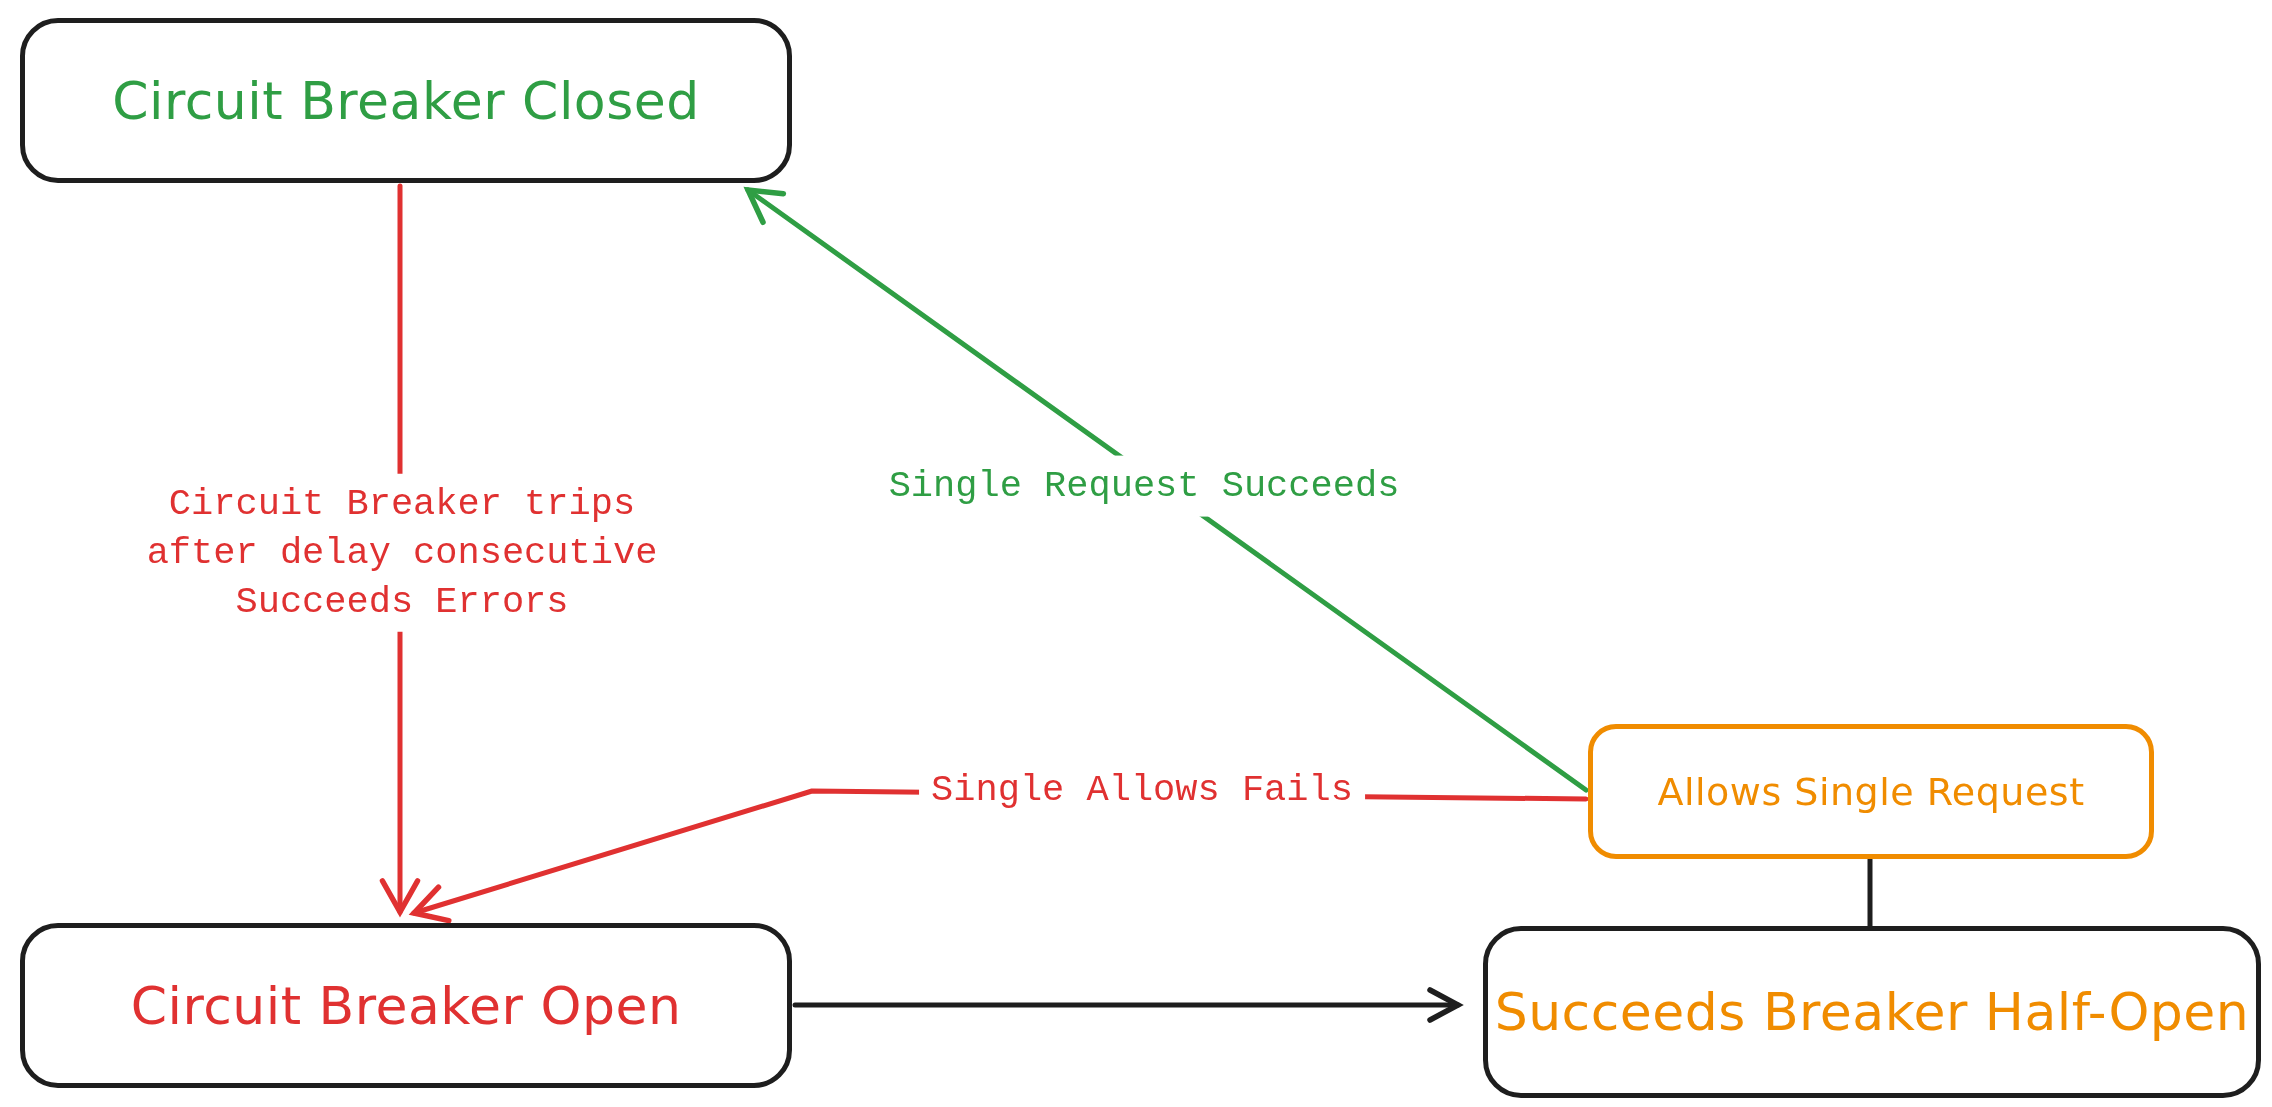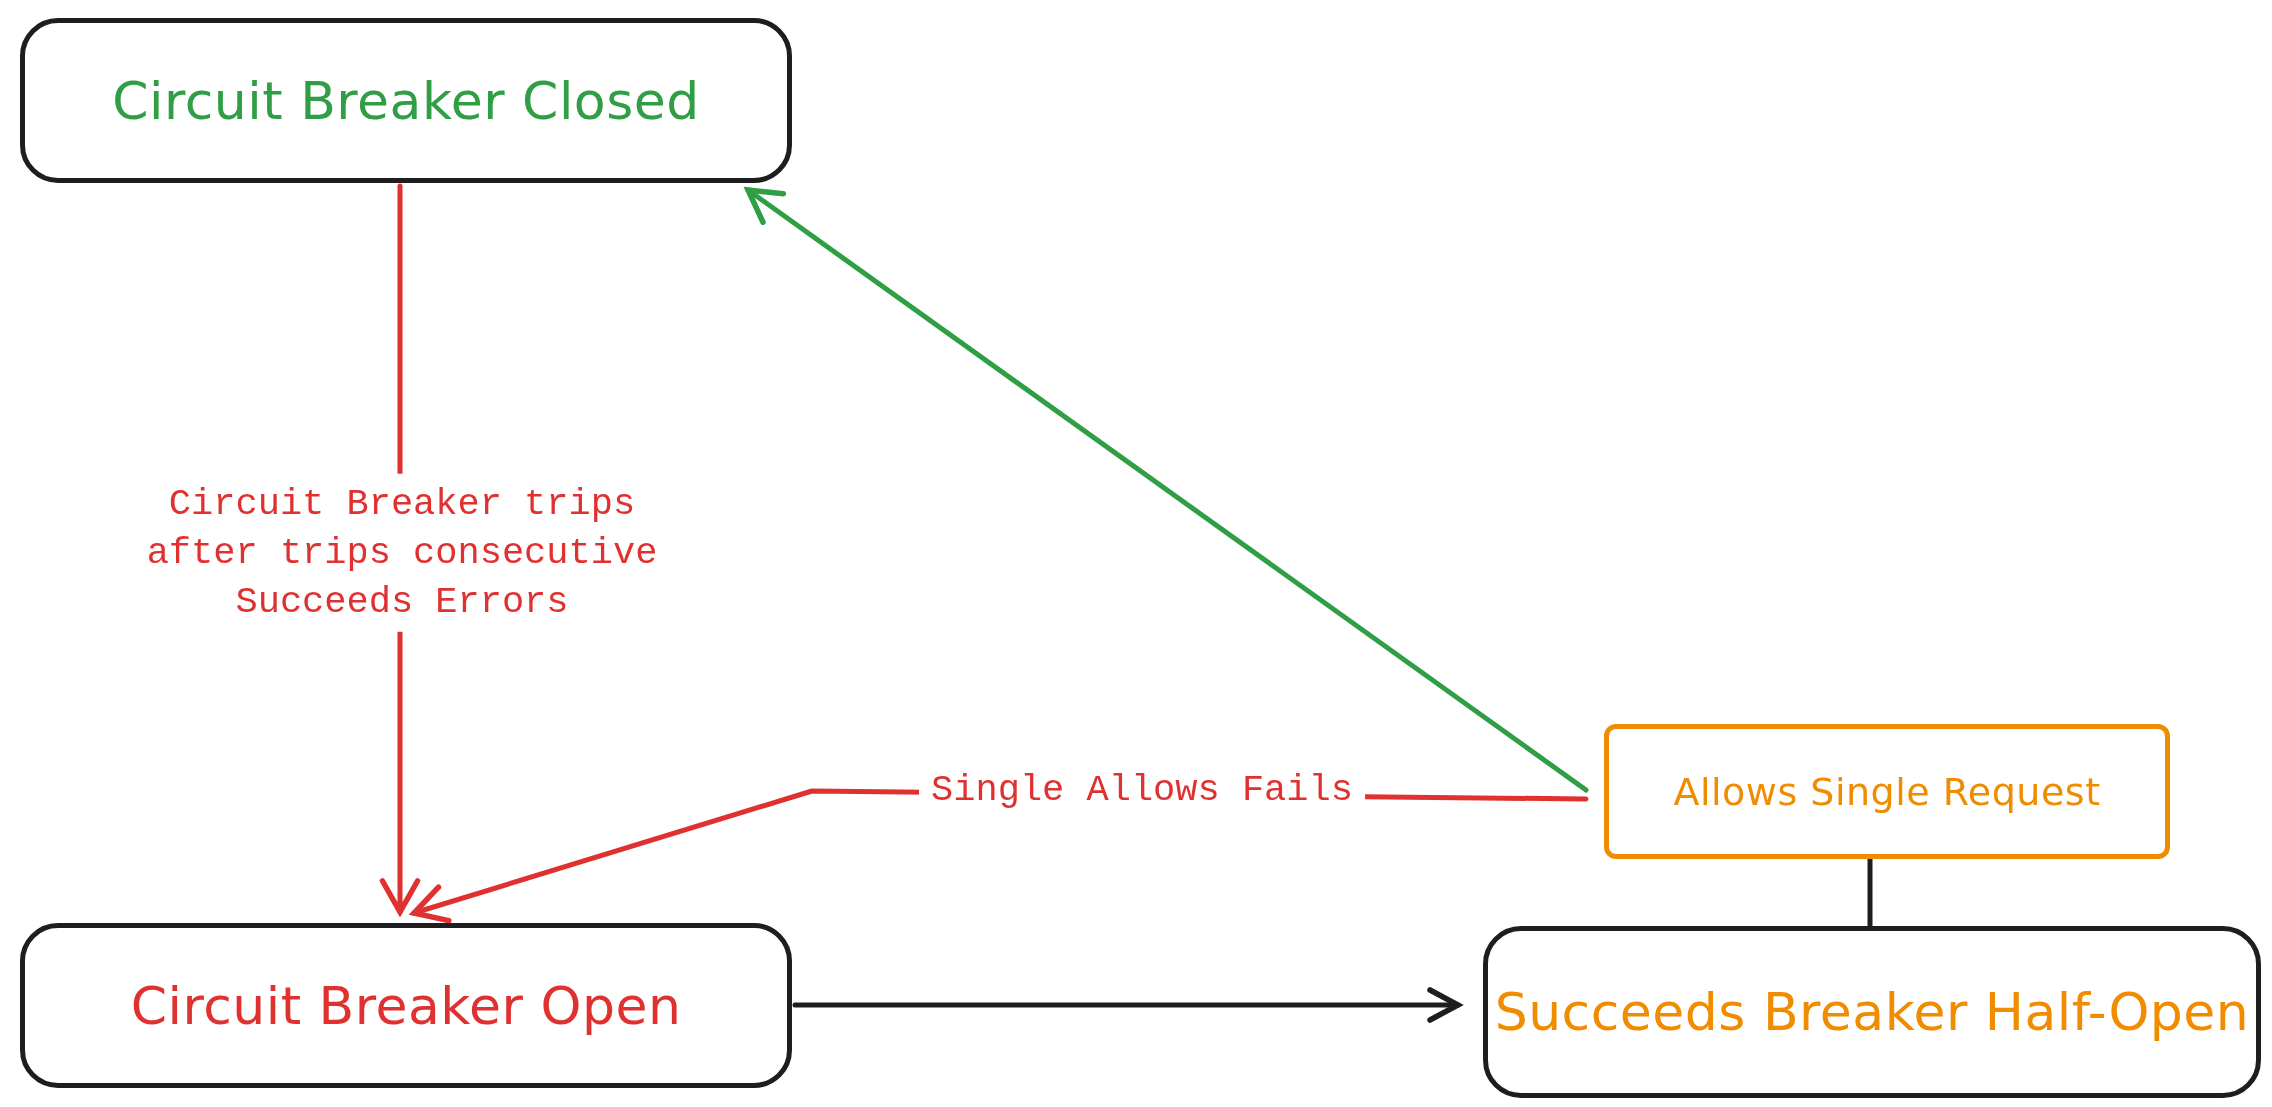--- a/index.html
+++ b/index.html
@@ -33,22 +33,21 @@
     border-radius: 38px;
     display: flex; align-items: center; justify-content: center;
     text-align: center;
   }
   .node .node-label { font-size: 52px; letter-spacing: 0.5px; white-space: nowrap; }
   .node.closed    .node-label { color: var(--color-green, #2f9e44); }
   .node.open      .node-label { color: var(--color-red, #e03131); }
   .node.half-open .node-label { color: var(--color-orange, #f08c00); }
   .node.allows {
     border-color: var(--color-orange, #f08c00);
-    border-radius: 12px;
-    margin-left: 16px;
+    border-radius: 28px;
   }
   .node.allows .node-label { color: var(--color-orange, #f08c00); font-size: 38px; }
 
   .edge-label {
     position: absolute; z-index: 3;
     transform: translate(-50%, -50%);
     background: #ffffff;
     text-align: center;
     font-size: 37px;
     line-height: 1.32;
@@ -100,23 +99,26 @@
   <div class="node allows" style="left:1588px; top:724px; width:566px; height:135px;">
     <span class="node-label">Allows Single Request</span>
   </div>
 
   <div class="node half-open" style="left:1483px; top:926px; width:778px; height:172px;">
     <span class="node-label">Succeeds Breaker Half-Open</span>
   </div>
 
   <div class="edge-label red" style="left:402px; top:553px;">
     <div>Circuit Breaker trips</div>
-    <div>after trips consecutive</div>
+    <div>after delay consecutive</div>
     <div>Succeeds Errors</div>
   </div>
 
+  <div class="edge-label green" style="left:1144px; top:486px;">
+    <div>Single Request Succeeds</div>
+  </div>
 
   <div class="edge-label red" style="left:1142px; top:790px;">
     <div>Single Allows Fails</div>
   </div>
 
 
 </div>
 
 </body></html>

